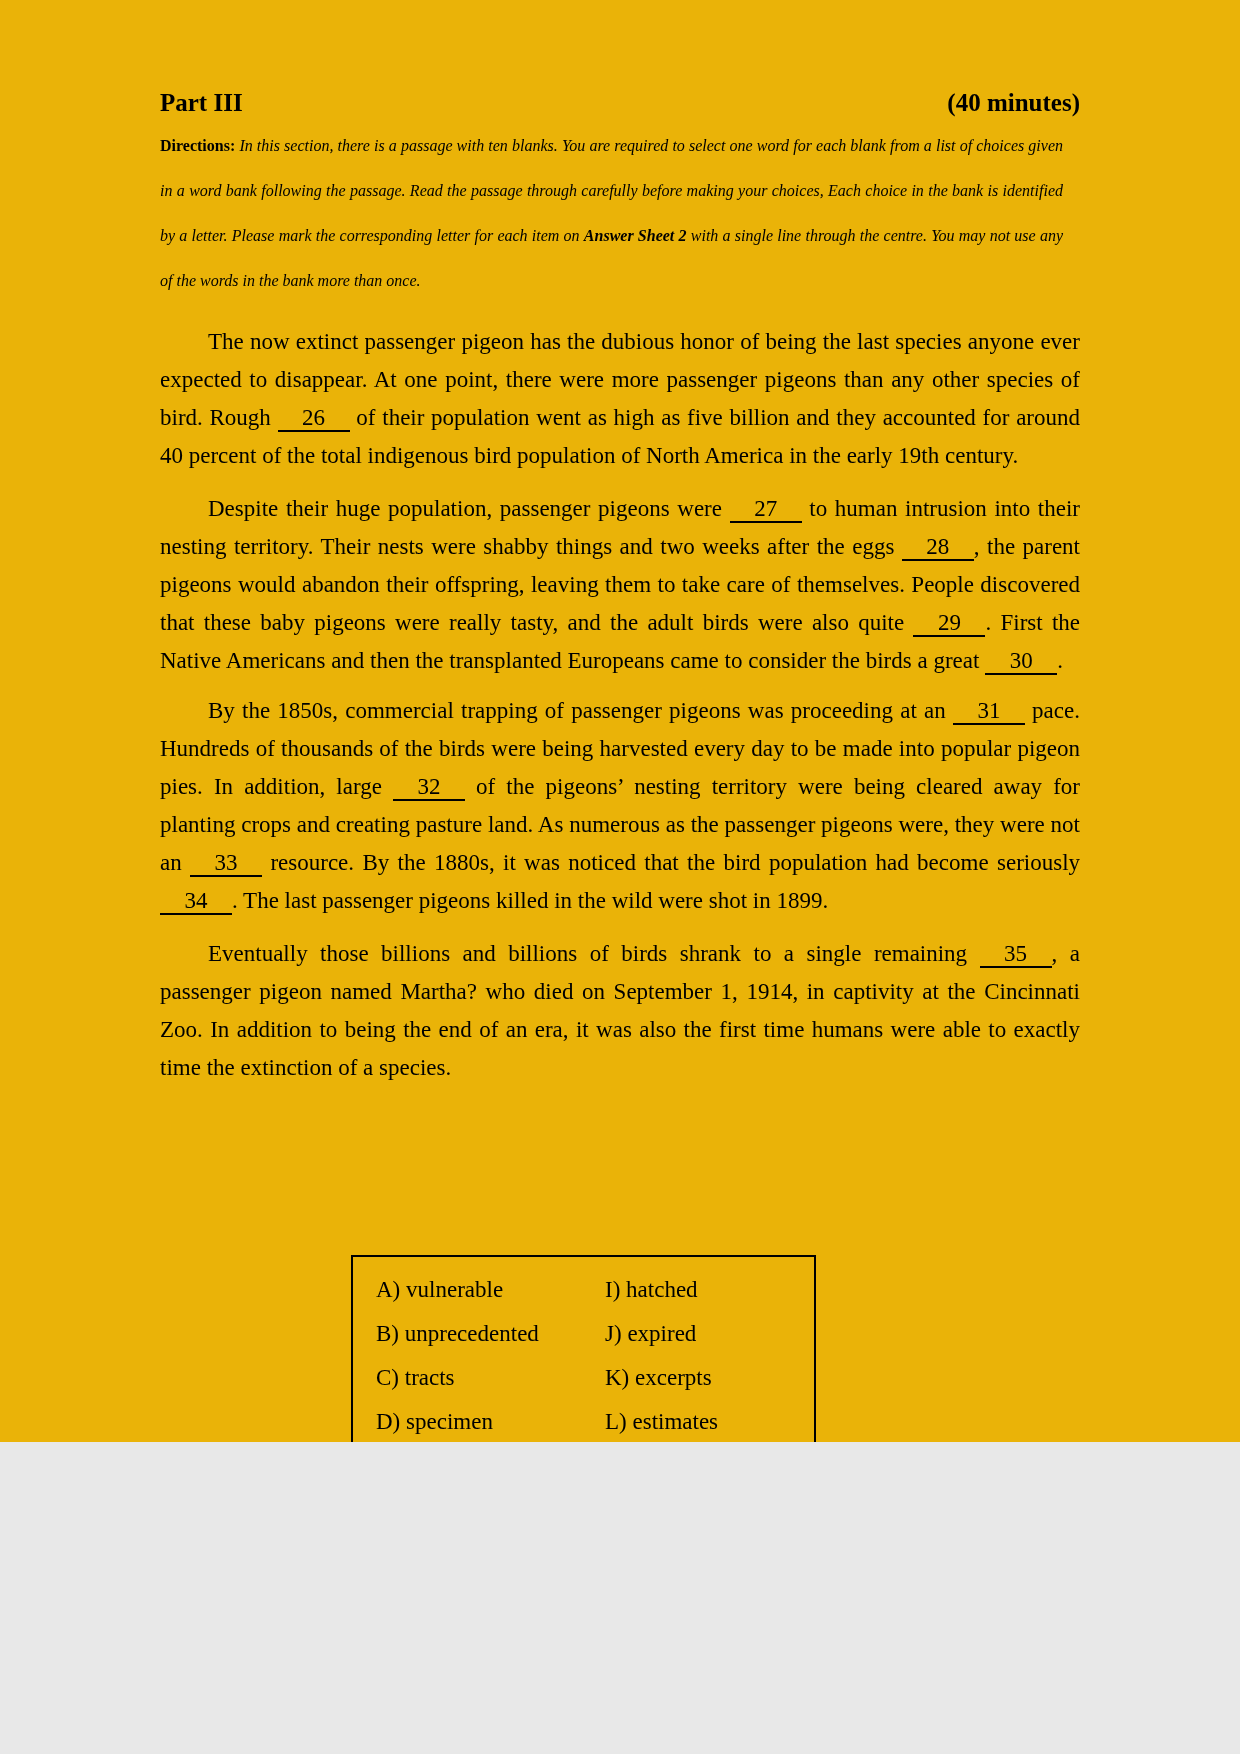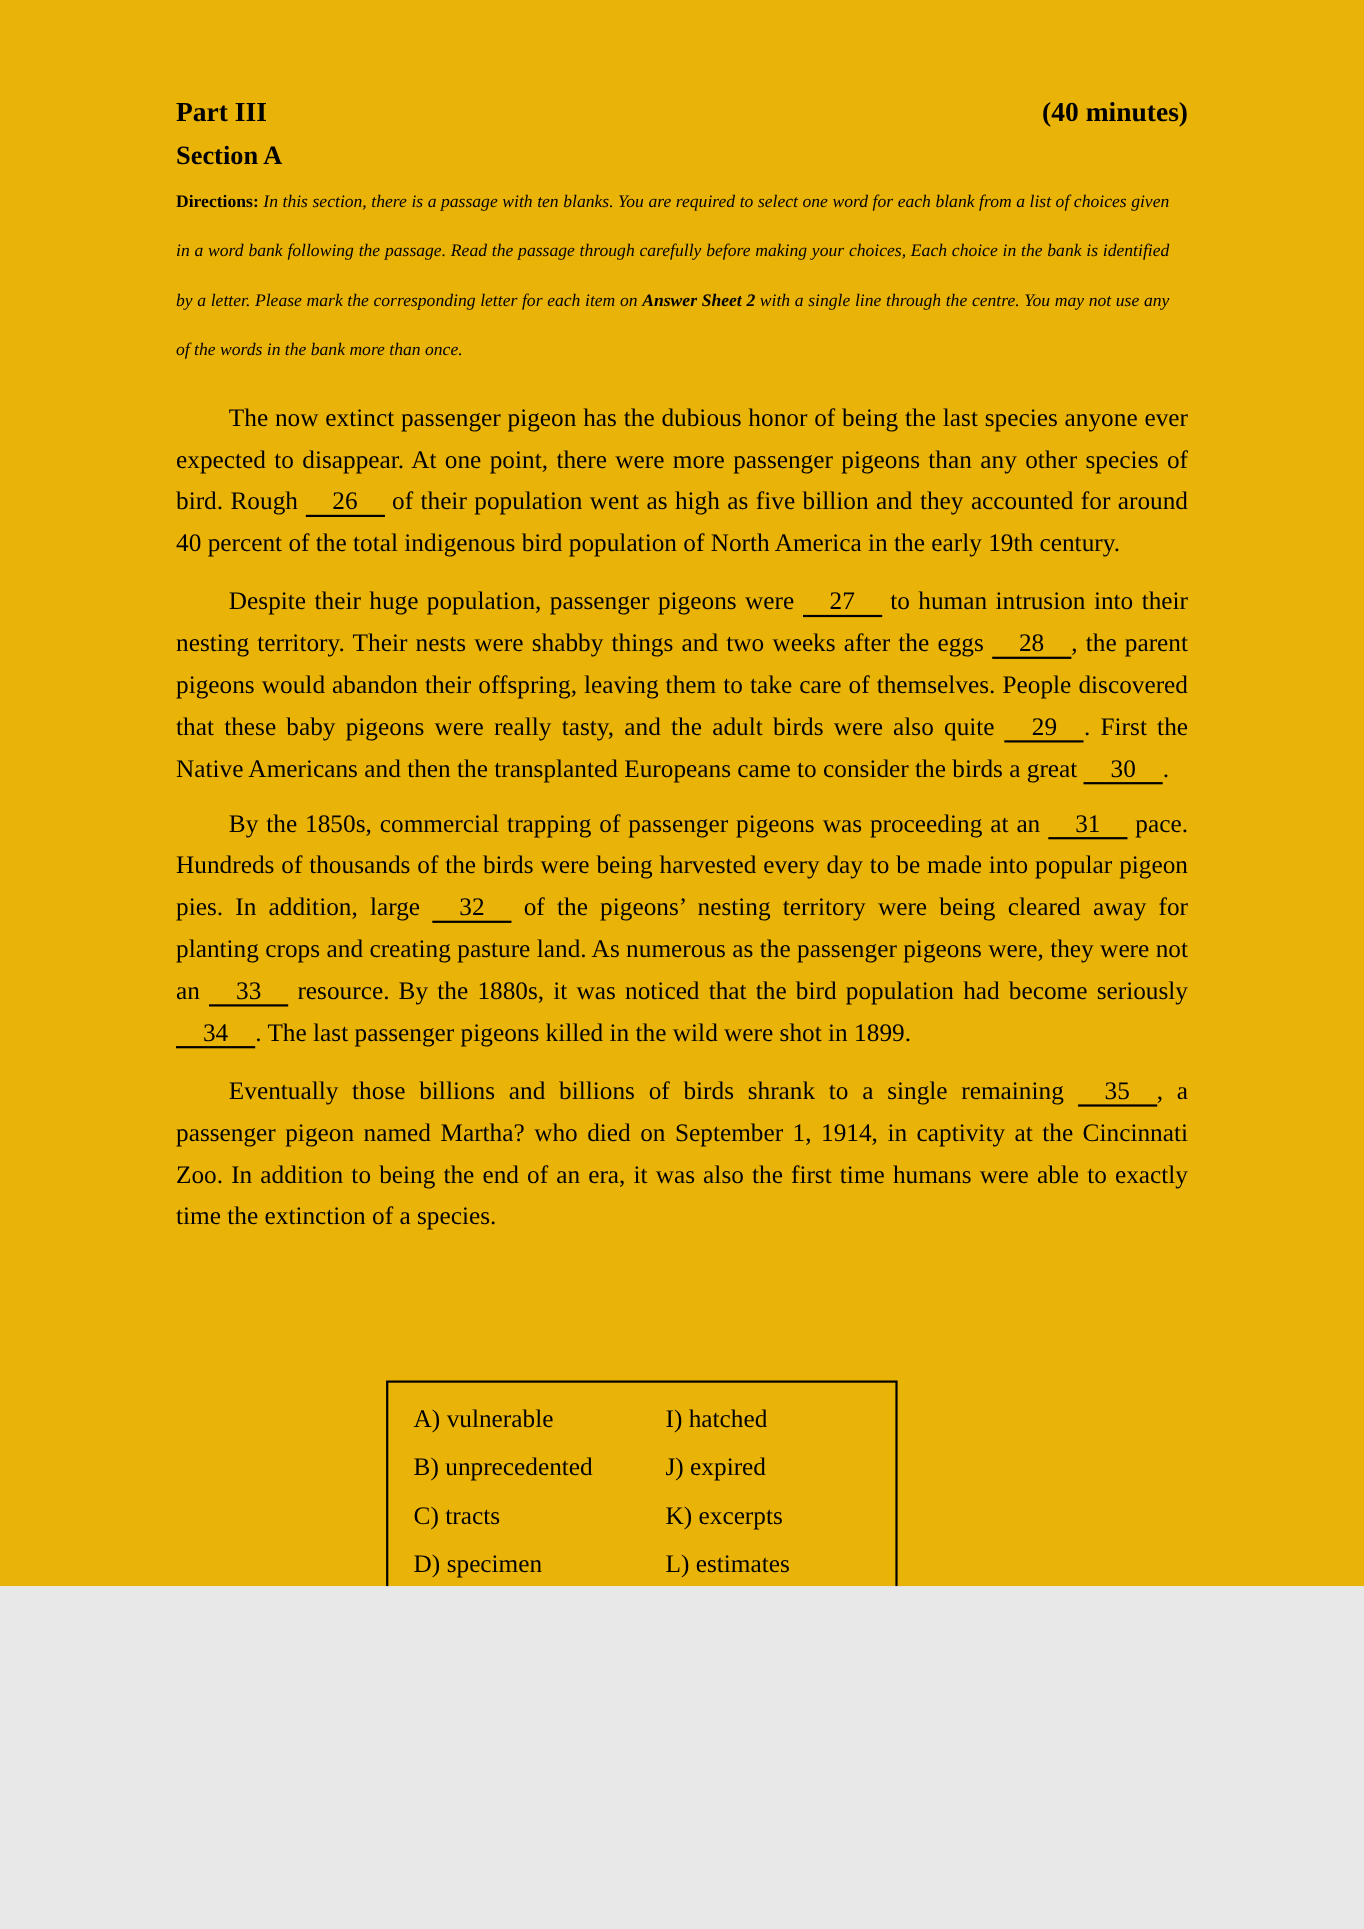--- a/index.html
+++ b/index.html
@@ -74,21 +74,20 @@
 <body>
 
 <div class="page">
   <div class="content">
 
     <div class="header-row">
       <span>Part III</span>
       <span>(40 minutes)</span>
     </div>
 
-    <div class="section-a">Section A</div>
 
     <p class="directions"><span class="dir-label">Directions:</span> <span class="dir-italic">In this section, there is a passage with ten blanks. You are required to select one word for each blank from a list of choices given in a word bank following the passage. Read the passage through carefully before making your choices, Each choice in the bank is identified by a letter. Please mark the corresponding letter for each item on</span> <span class="dir-bold-italic">Answer Sheet 2</span> <span class="dir-italic">with a single line through the centre. You may not use any of the words in the bank more than once.</span></p>
 
     <p class="body-par p1"><span>The now extinct passenger pigeon has the dubious honor of being the last species anyone ever expected to disappear. At one point, there were more passenger pigeons than any other species of bird. Rough</span> <span class="blank">26</span> <span>of their population went as high as five billion and they accounted for around 40 percent of the total indigenous bird population of North America in the early 19th century.</span></p>
 
     <p class="body-par p2"><span>Despite their huge population, passenger pigeons were</span> <span class="blank">27</span> <span>to human intrusion into their nesting territory. Their nests were shabby things and two weeks after the eggs</span> <span class="blank">28</span><span>, the parent pigeons would abandon their offspring, leaving them to take care of themselves. People discovered that these baby pigeons were really tasty, and the adult birds were also quite</span> <span class="blank">29</span><span>. First the Native Americans and then the transplanted Europeans came to consider the birds a great</span> <span class="blank">30</span><span>.</span></p>
 
     <p class="body-par p3"><span>By the 1850s, commercial trapping of passenger pigeons was proceeding at an</span> <span class="blank">31</span> <span>pace. Hundreds of thousands of the birds were being harvested every day to be made into popular pigeon pies. In addition, large</span> <span class="blank">32</span> <span>of the pigeons’ nesting territory were being cleared away for planting crops and creating pasture land. As numerous as the passenger pigeons were, they were not an</span> <span class="blank">33</span> <span>resource. By the 1880s, it was noticed that the bird population had become seriously</span> <span class="blank">34</span><span>. The last passenger pigeons killed in the wild were shot in 1899.</span></p>
 
     <p class="body-par p4"><span>Eventually those billions and billions of birds shrank to a single remaining</span> <span class="blank">35</span><span>, a passenger pigeon named Martha? who died on September 1, 1914, in captivity at the Cincinnati Zoo. In addition to being the end of an era, it was also the first time humans were able to exactly time the extinction of a species.</span></p>

